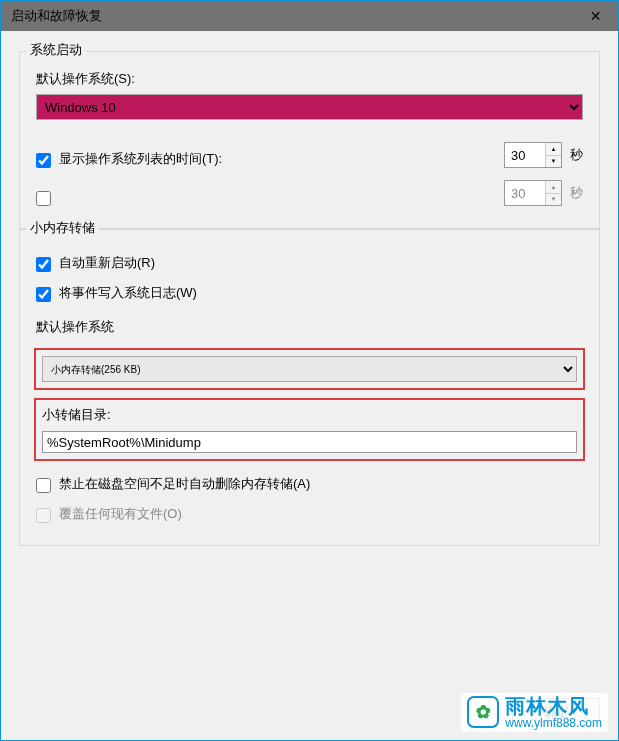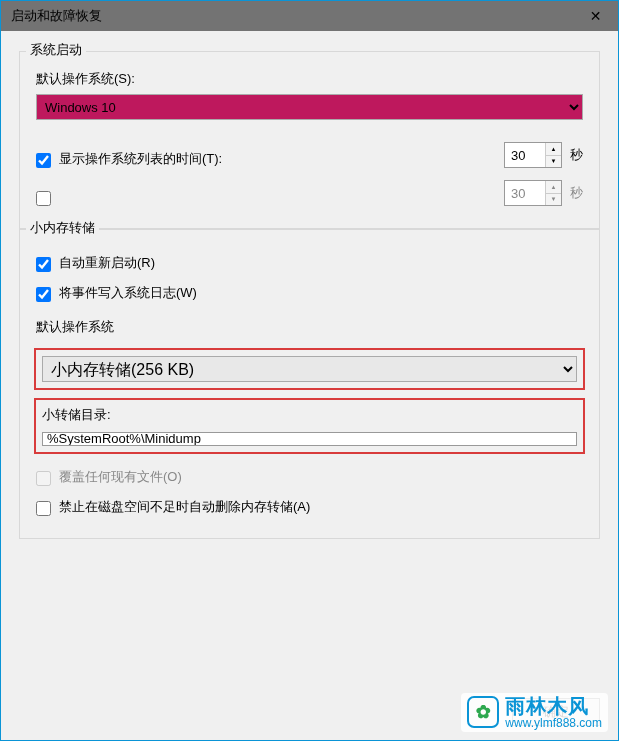--- a/index.html
+++ b/index.html
@@ -129,31 +129,31 @@
       padding: 10px 4px 8px 4px;
     }
     .highlight-box {
       border: 2px solid #d83c3c;
       padding: 6px 6px;
       margin: 4px 2px 8px 2px;
     }
     select.dump {
       width: 100%;
       height: 26px;
-      font-size: 16px;
+      font-size: 10px;
       background: #e8e8e8;
       border: 1px solid #aaa;
       padding-left: 4px;
     }
     .dir-label {
       margin-bottom: 7px;
     }
     input.text-input {
       width: 100%;
-      height: 14px;
+      height: 22px;
       font-size: 13px;
       border: 1px solid #999;
       background: #fff;
       padding-left: 4px;
     }
     .check-row.disabled .label-text { color: #888; }
     .button-row {
       position: absolute;
       bottom: 14px;
       right: 18px;
@@ -284,28 +284,28 @@
         <select class="dump">
           <option>小内存转储(256 KB)</option>
         </select>
       </div>
 
       <div class="highlight-box">
         <div class="dir-label">小转储目录:</div>
         <input class="text-input" type="text" value="%SystemRoot%\Minidump" style="">
       </div>
 
+      <div class="check-row">
+        <input type="checkbox" style="">
+        <span class="label-text">禁止在磁盘空间不足时自动删除内存转储(A)</span>
+      </div>
+
       <div class="check-row disabled">
         <input type="checkbox" disabled="" style="">
         <span class="label-text">覆盖任何现有文件(O)</span>
-      </div>
-
-      <div class="check-row">
-        <input type="checkbox" style="">
-        <span class="label-text">禁止在磁盘空间不足时自动删除内存转储(A)</span>
       </div>
     </fieldset>
 
   </div>
 
   <div class="button-row">
     <div class="btn">确定</div>
   </div>
 
   <div class="watermark">

